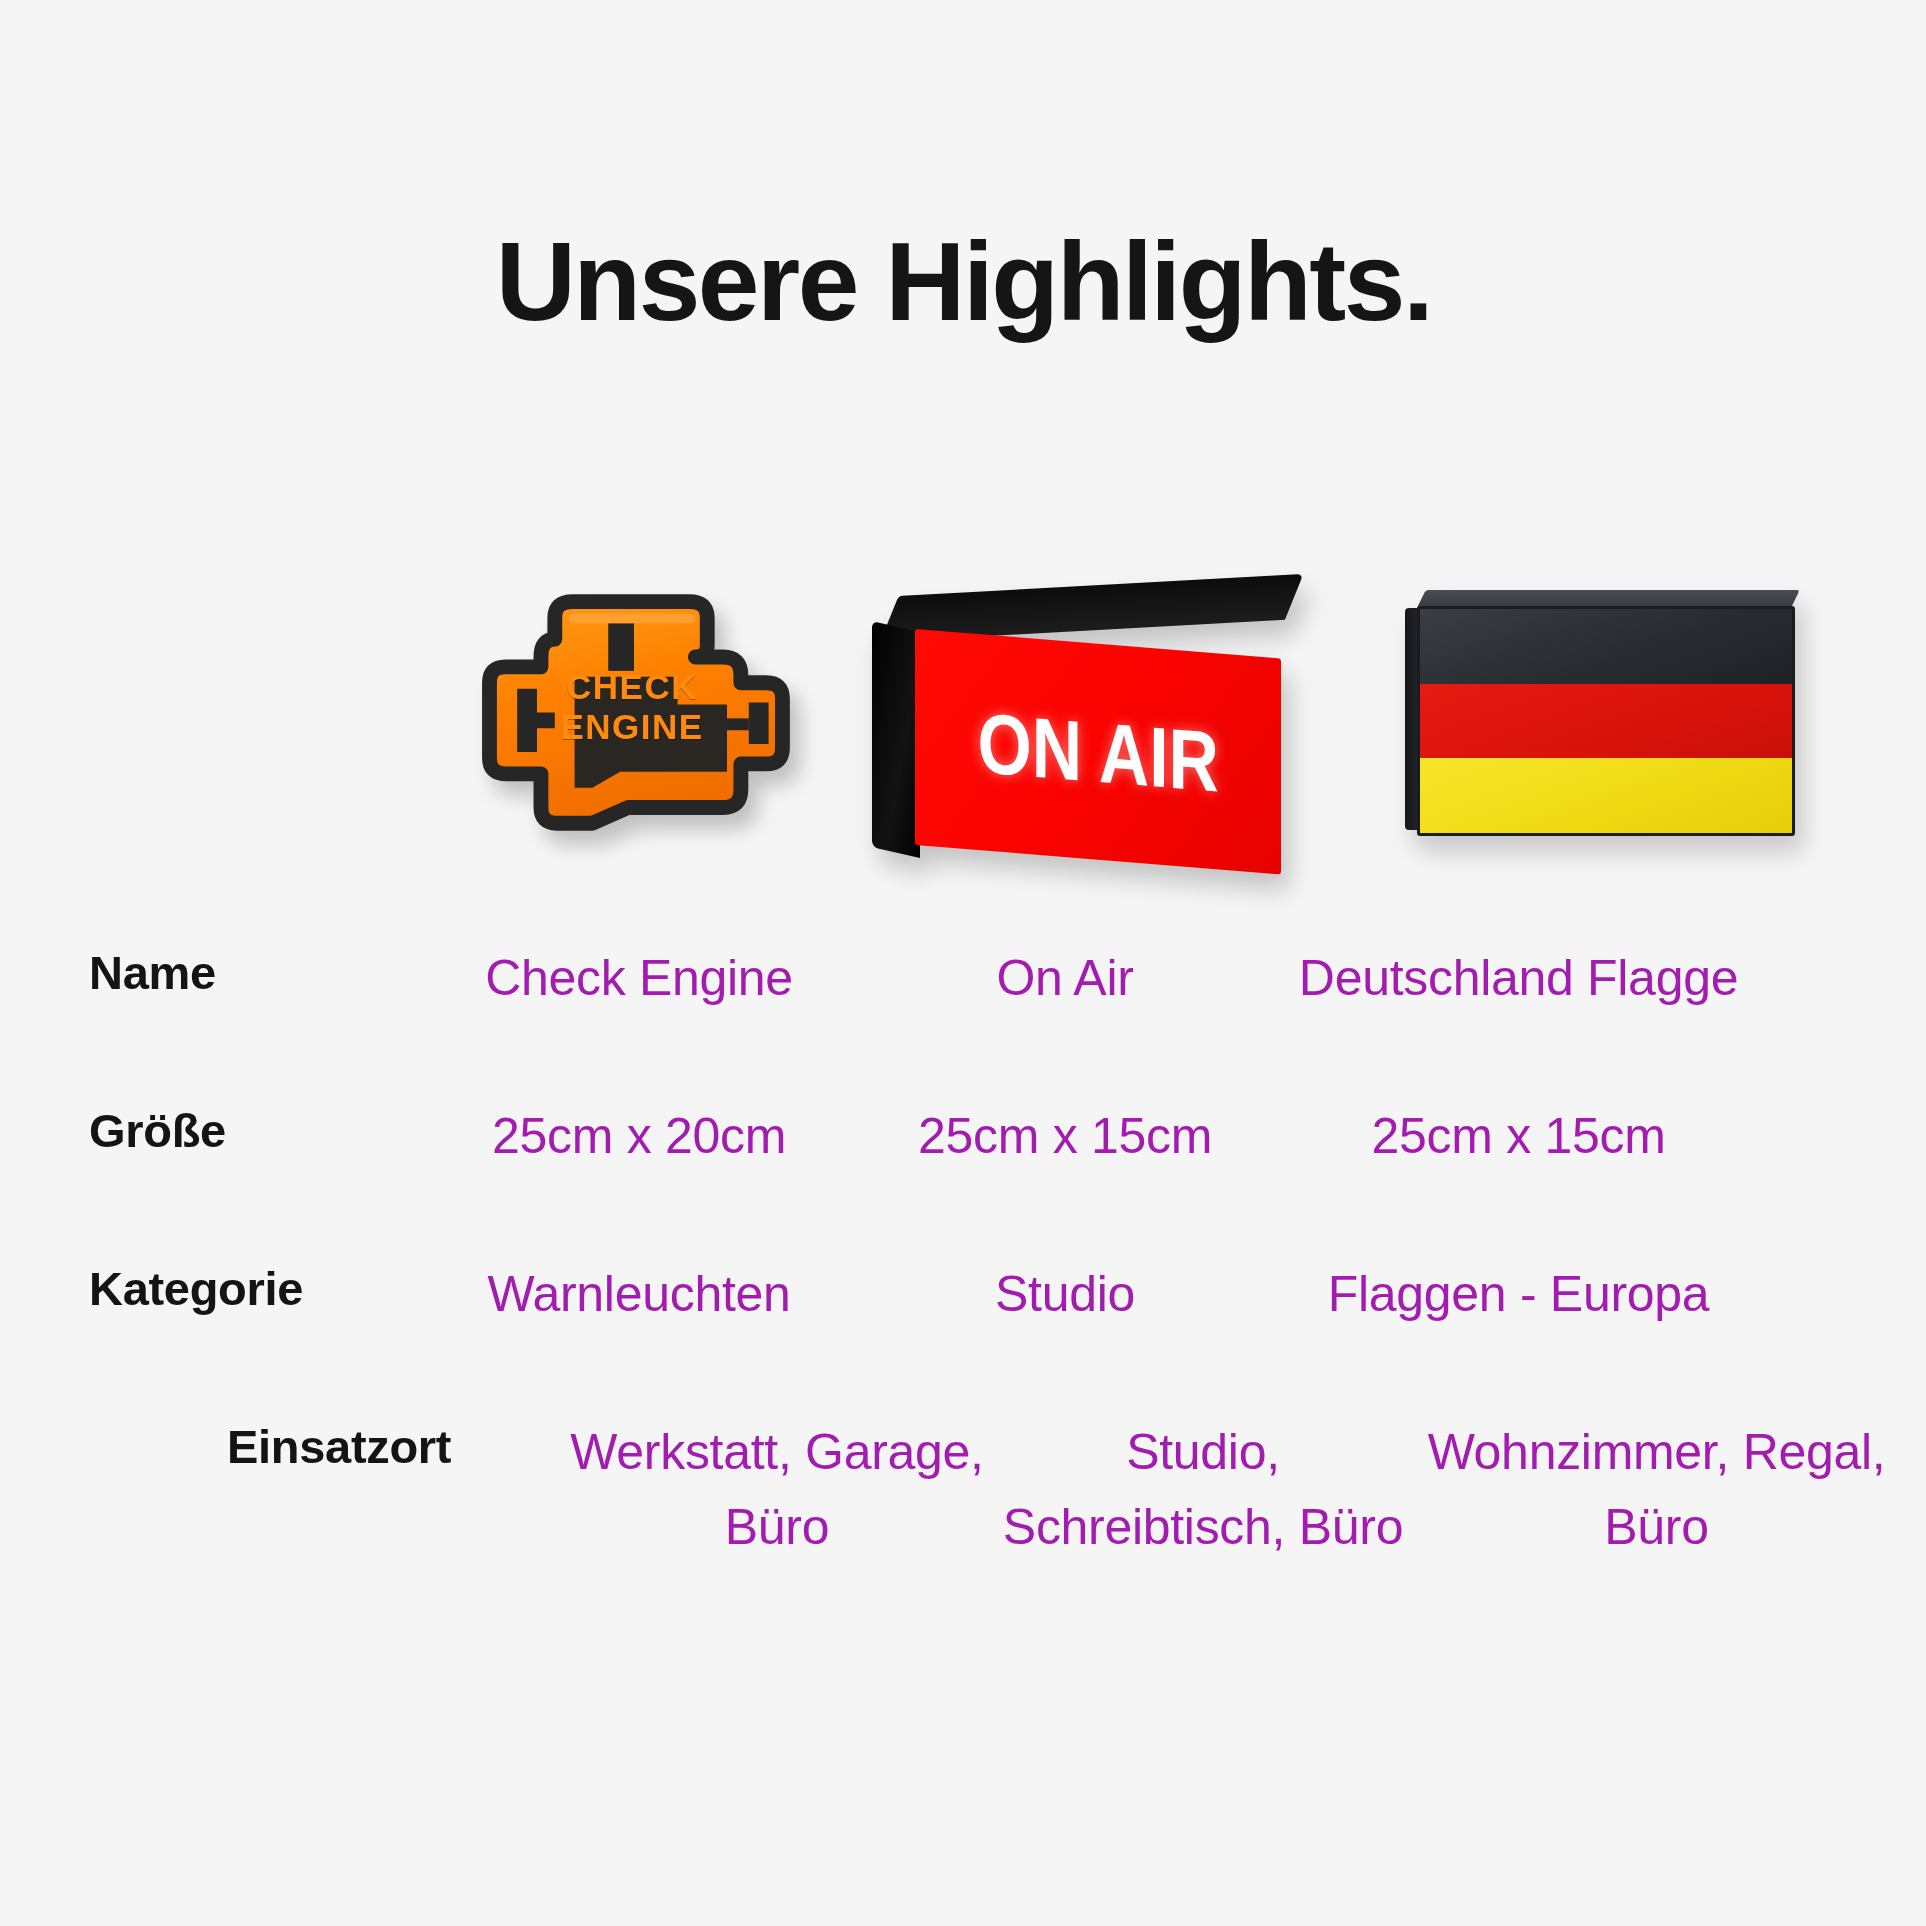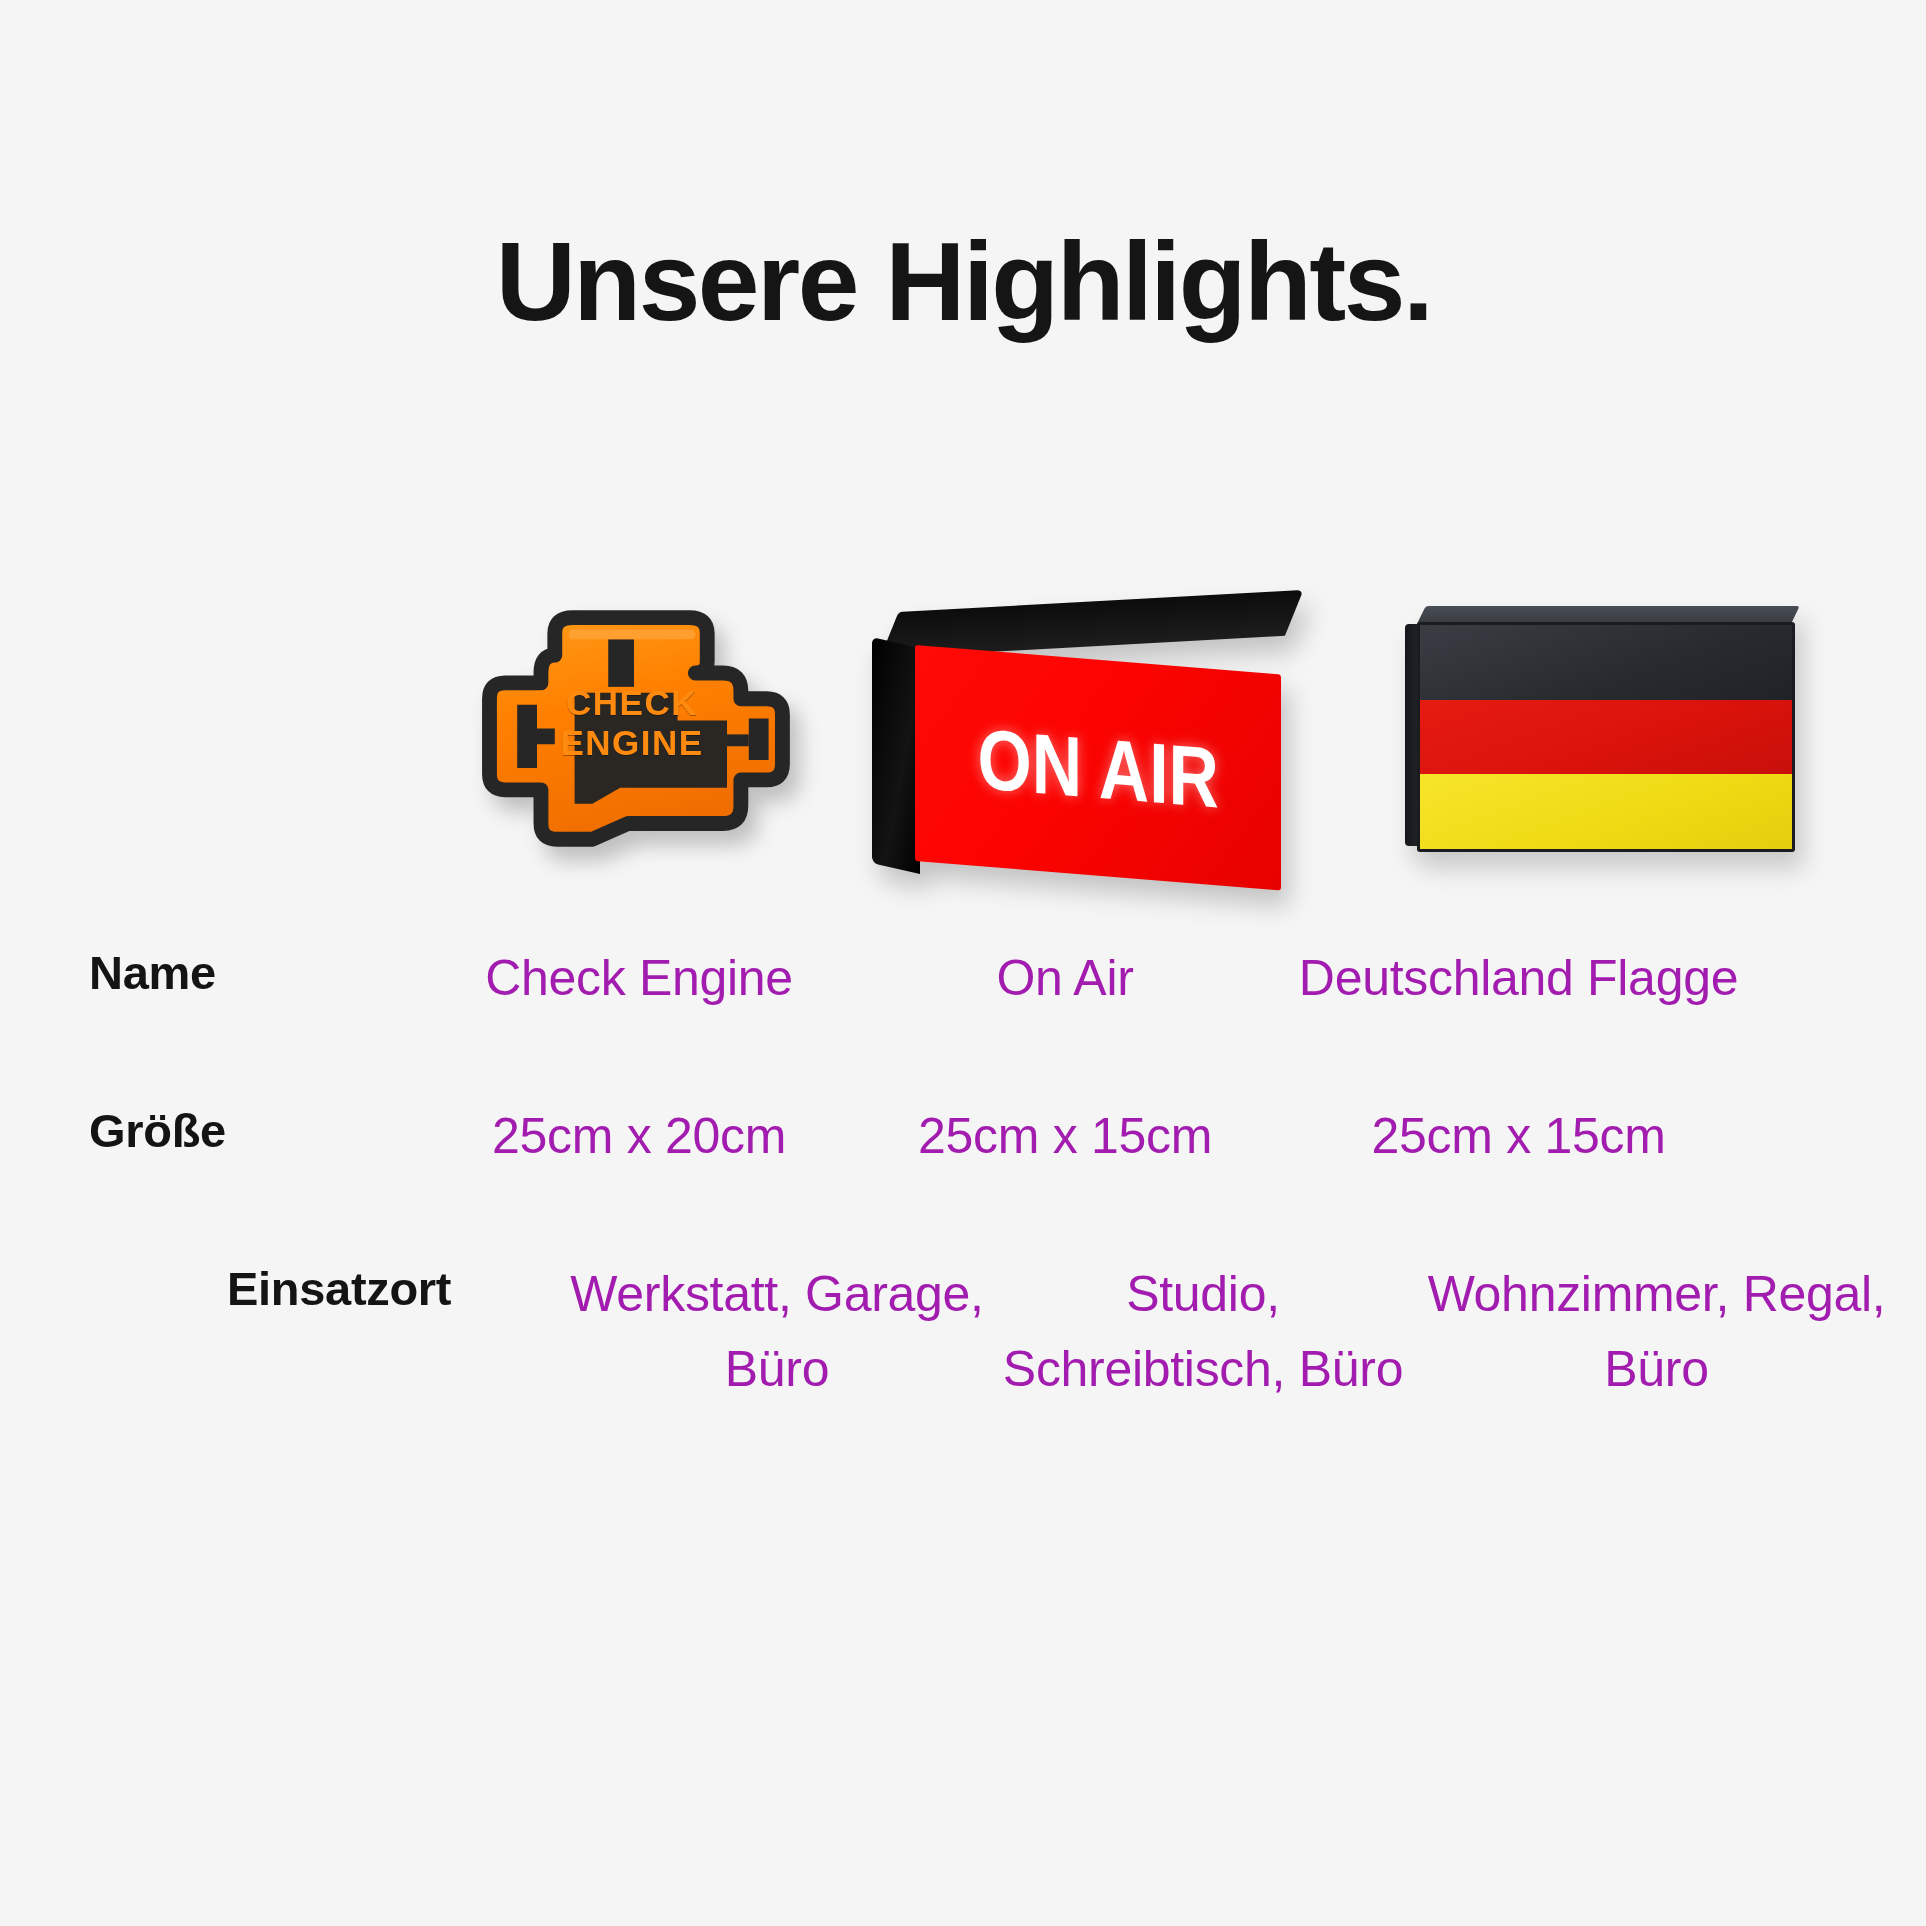--- a/index.html
+++ b/index.html
@@ -34,21 +34,21 @@
     font-size: 111px;
     font-weight: 700;
     letter-spacing: -2.5px;
     line-height: 1.1;
     color: #151515;
   }
 
   
   .products {
     position: absolute;
-    top: 556px;
+    top: 540px;
     left: 327px;
     width: 1554px;
     height: 327px;
   }
   .product-cell {
     position: absolute;
     top: 0;
     height: 327px;
   }
   .cell-1 { left: 0px;   width: 525px; }
@@ -328,20 +328,26 @@
       <div class="spec-value val-3">Deutschland Flagge</div>
     </div>
 
     <div class="spec-row">
       <div class="spec-label">Größe</div>
       <div class="spec-value val-1">25cm x 20cm</div>
       <div class="spec-value val-2">25cm x 15cm</div>
       <div class="spec-value val-3">25cm x 15cm</div>
     </div>
 
+    <div class="spec-row">
+      <div class="spec-label">Kategorie</div>
+      <div class="spec-value val-1">Warnleuchten</div>
+      <div class="spec-value val-2">Studio</div>
+      <div class="spec-value val-3">Flaggen - Europa</div>
+    </div>
 
     <div class="spec-row">
       <div class="spec-label">Einsatzort</div>
       <div class="spec-value val-1">Werkstatt, Garage, Büro</div>
       <div class="spec-value val-2">Studio, Schreibtisch, Büro</div>
       <div class="spec-value val-3">Wohnzimmer, Regal, Büro</div>
     </div>
 
   </div>
 

